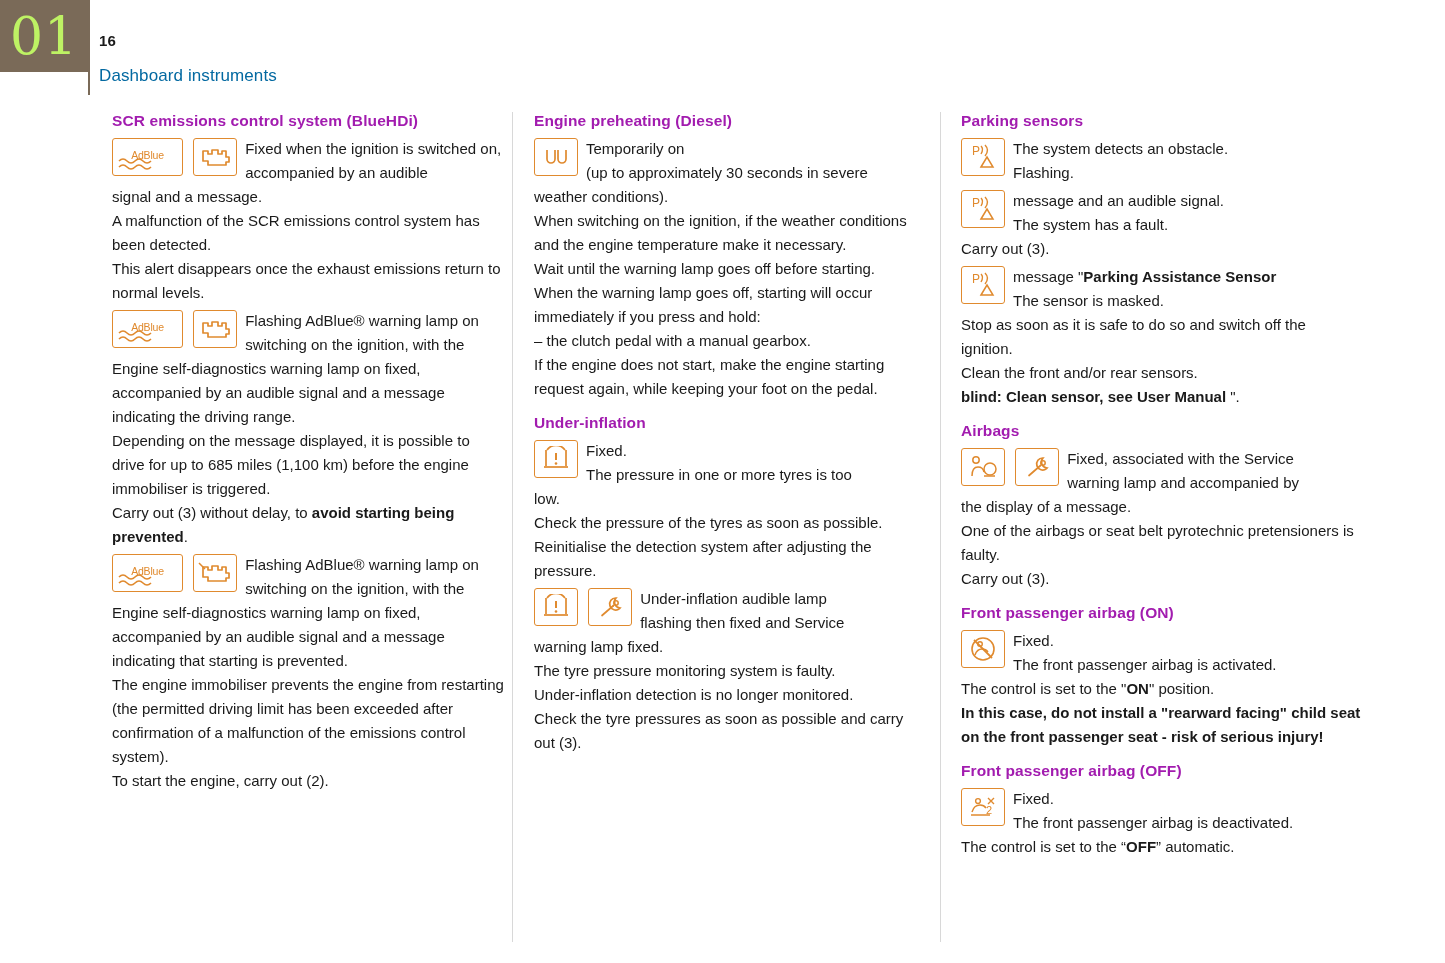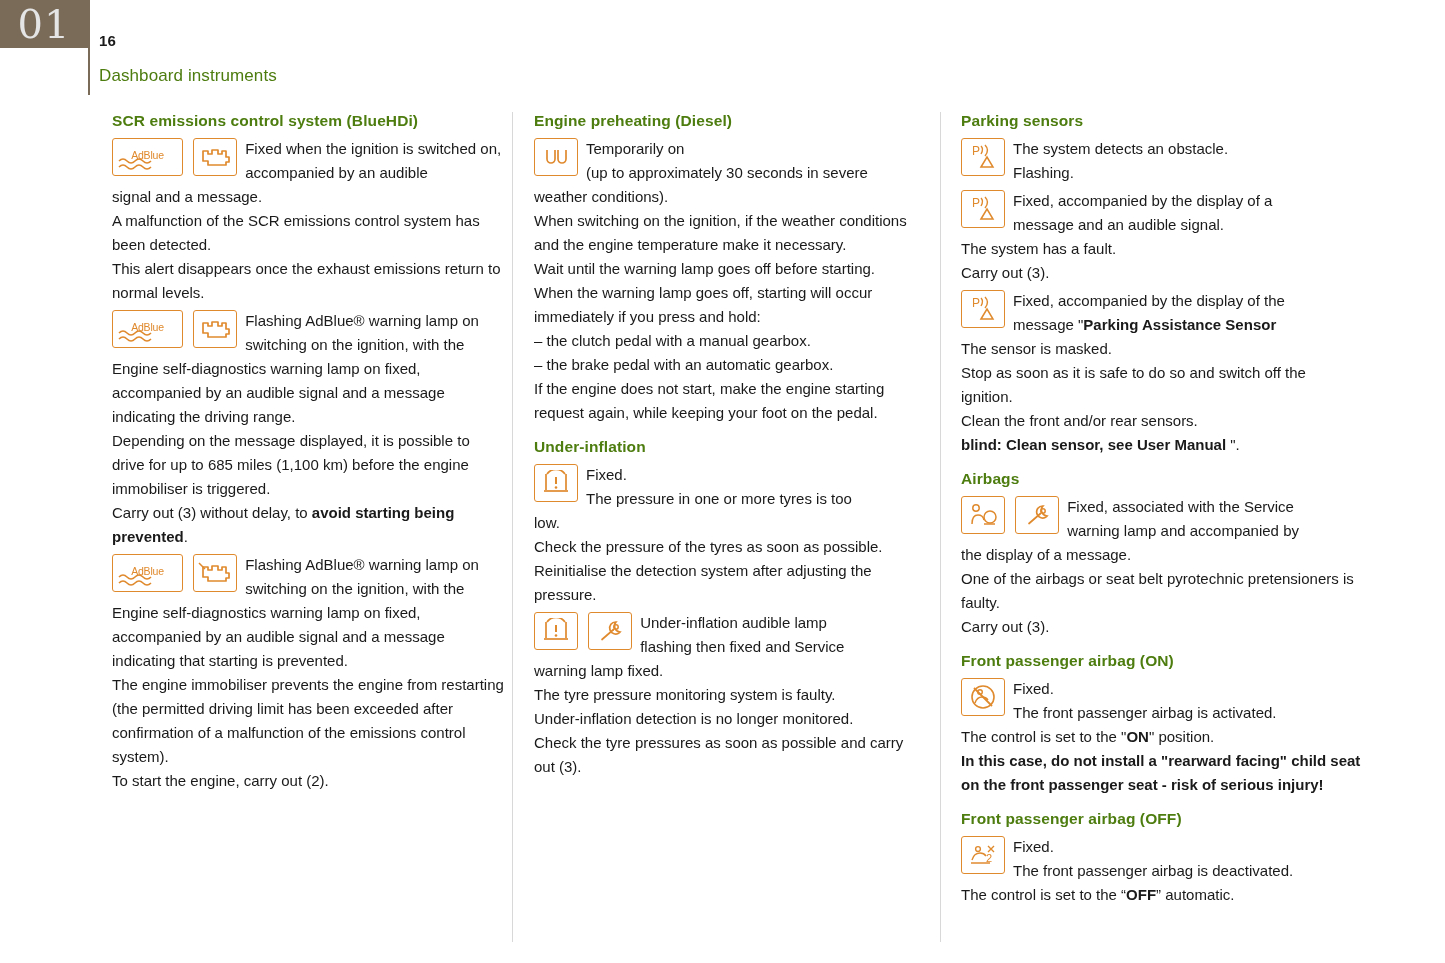--- a/index.html
+++ b/index.html
@@ -19,25 +19,25 @@
   
   .page-header {
     position: absolute;
     left: 0; top: 0;
     width: 1445px;
     height: 95px;
   }
   .chapter-badge {
     position: absolute;
     left: 0; top: 0;
-    width: 88px; height: 48px;
+    width: 88px; height: 72px;
     background: #7a6a58;
-    color: #e5e5e5;
+    color: #bef264;
     font-family: "DejaVu Serif", serif;
-    font-size: 40px;
+    font-size: 52px;
     font-weight: 400;
     letter-spacing: 1px;
     display: flex;
     align-items: center;
     justify-content: center;
   }
   .header-rule {
     position: absolute;
     left: 88px; top: 0;
     width: 2px; height: 95px;
@@ -48,21 +48,21 @@
     left: 99px; top: 32px;
     font-size: 15px;
     font-weight: bold;
     color: #1a1a1a;
     letter-spacing: 0.2px;
   }
   .chapter-title {
     position: absolute;
     left: 99px; top: 66px;
     font-size: 17px;
-    color: #4d7c0f;
+    color: #0369a1;
     letter-spacing: 0.1px;
   }
 
   
   .columns {
     position: absolute;
     left: 0; top: 112px;
     width: 1445px;
     height: 830px;
   }
@@ -83,21 +83,21 @@
     background: #d8d8d8;
   }
   .div-1 { left: 512px; }
   .div-2 { left: 940px; }
 
   
   h2.sec-title {
     margin: 0 0 7px 0;
     font-size: 15.5px;
     font-weight: bold;
-    color: #4d7c0f;
+    color: #a21caf;
     letter-spacing: 0.1px;
   }
   h2.sec-title.spaced { margin-top: 13px; }
   .b { font-weight: bold; }
 
   
   .icon-block {
     margin: 4px 0 0 0;
     font-size: 15px;
     line-height: 24px;
@@ -254,21 +254,20 @@
             </svg>
         </span>
       </span>
       <span class="text-run">Temporarily on</span>
       <span class="text-run">(up to approximately 30 seconds in severe</span>
       <span class="text-run" style="white-space: pre-line;">weather conditions).
 When switching on the ignition, if the weather conditions and the engine temperature make it necessary.
 Wait until the warning lamp goes off before starting.
 When the warning lamp goes off, starting will occur immediately if you press and hold:</span>
       <span class="dash-line">–   the clutch pedal with a manual gearbox.</span>
-      <span class="dash-line">–   the brake pedal with an automatic gearbox.</span>
       <span class="text-run">If the engine does not start, make the engine starting request again, while keeping your foot on the pedal.</span>
     </div>
 
     <h2 class="sec-title spaced">Under-inflation</h2>
 
     <div class="icon-block">
       <span class="ico-wrap">
         <span class="ico ico-sm">
           <svg width="30" height="26" viewBox="0 0 30 26">
               <path d="M6 4 a11 11 0 0 1 18 0" fill="none" stroke="#e08a2e" stroke-width="1.7"></path>
@@ -335,37 +334,35 @@
     <div class="icon-block">
       <span class="ico-wrap">
         <span class="ico ico-sm">
           <svg width="32" height="28" viewBox="0 0 32 28">
               <text x="5" y="12" font-family="Liberation Sans, sans-serif" font-size="12" fill="#e08a2e">P</text>
               <path d="M14 3 q3 3 0 8 M18 2 q5 5 0 11" fill="none" stroke="#e08a2e" stroke-width="1.4"></path>
               <path d="M14 24 L20 14 L26 24 Z" fill="none" stroke="#e08a2e" stroke-width="1.5"></path>
             </svg>
         </span>
       </span>
-      <span class="text-run">Fixed, accompanied by the display of a</span>
       <span class="text-run">message and an audible signal.</span>
       <span class="text-run" style="white-space: pre-line;">The system has a fault.
 Carry out (3).</span>
     </div>
 
     <div class="icon-block">
       <span class="ico-wrap">
         <span class="ico ico-sm">
           <svg width="32" height="28" viewBox="0 0 32 28">
               <text x="5" y="12" font-family="Liberation Sans, sans-serif" font-size="12" fill="#e08a2e">P</text>
               <path d="M14 3 q3 3 0 8 M18 2 q5 5 0 11" fill="none" stroke="#e08a2e" stroke-width="1.4"></path>
               <path d="M14 24 L20 14 L26 24 Z" fill="none" stroke="#e08a2e" stroke-width="1.5"></path>
             </svg>
         </span>
       </span>
-      <span class="text-run">Fixed, accompanied by the display of the</span>
       <span class="text-run"><span>message "</span><span class="b">Parking Assistance Sensor</span></span>
       <span class="text-run" style="white-space: pre-line;">The sensor is masked.
 Stop as soon as it is safe to do so and switch off the ignition.
 Clean the front and/or rear sensors.</span>
       <span class="text-run"><span class="b">blind: Clean sensor, see User Manual</span><span> ".</span></span>
     </div>
 
     <h2 class="sec-title spaced">Airbags</h2>
 
     <div class="icon-block">

